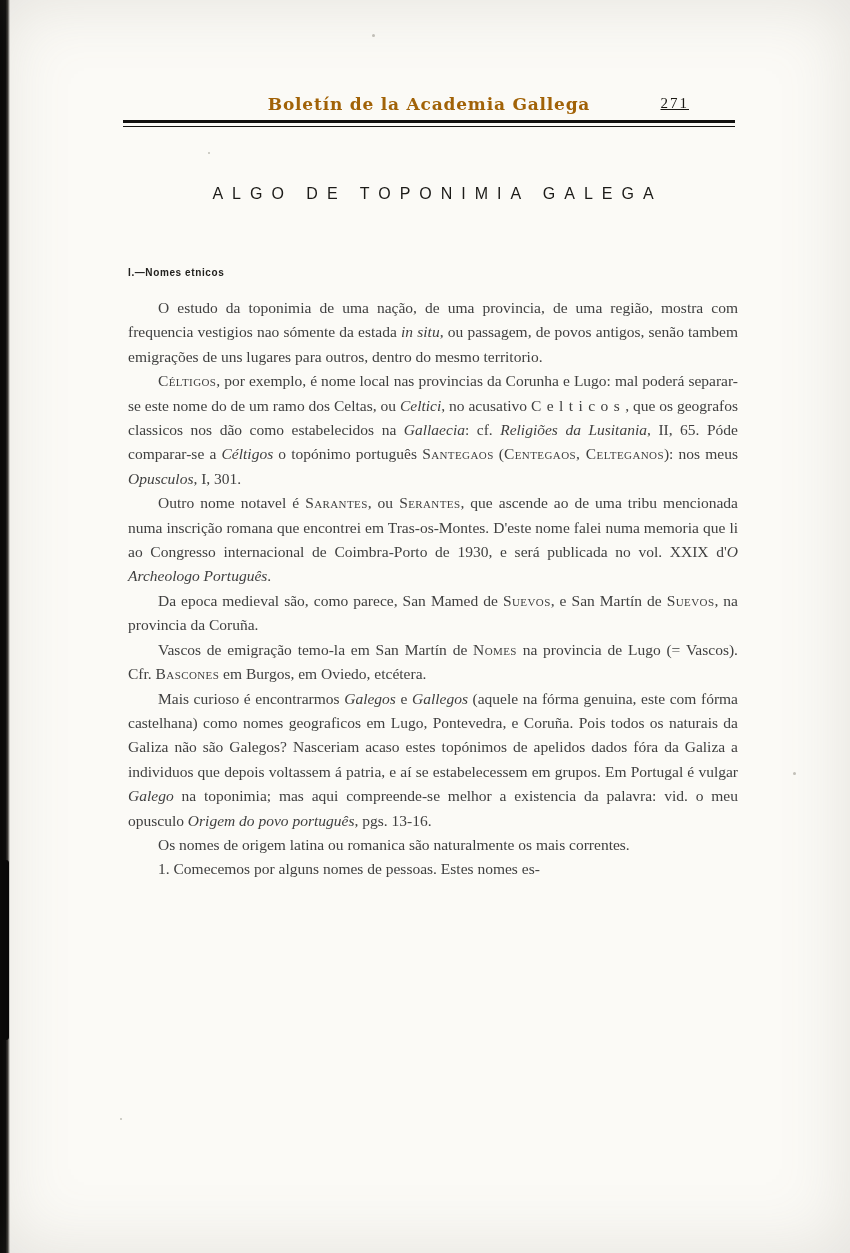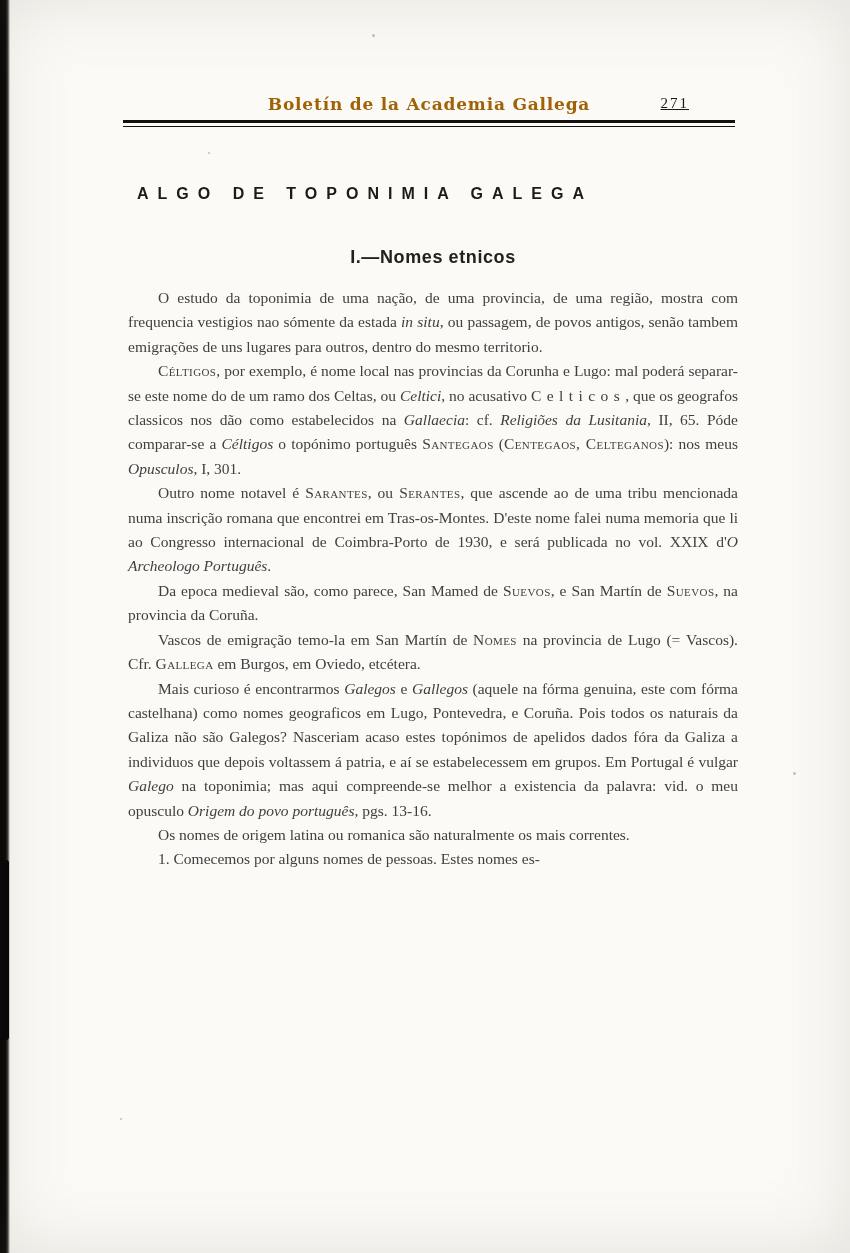--- a/index.html
+++ b/index.html
@@ -44,33 +44,32 @@
     font-size: 15px; letter-spacing: 2px; color: #1a1813; text-decoration: underline;
   }
   .rules { position: absolute; top: 120px; left: 123px; width: 612px; }
   .rule-thick { height: 3px; background: #121110; }
   .rule-thin  { height: 1px; background: #121110; margin-top: 3px; }
 
   .content {
     position: absolute; top: 185px; left: 128px; width: 610px;
   }
   .article-title {
-    text-align: left;
+    text-align: center;
     font-family: "Liberation Sans", sans-serif;
     font-size: 16px;
-    font-weight: bold;
+    font-weight: normal;
     letter-spacing: 9px;
     color: #1c1b18;
-    margin: 0 0 44px 0;
+    margin: 0 0 64px 0;
     text-indent: 9px; 
   }
   .section-heading {
-    text-align: center;
     font-family: "Liberation Sans", sans-serif;
-    font-size: 18px;
+    font-size: 10px;
     font-weight: bold;
     letter-spacing: 0.6px;
     color: #22211e;
     margin: 32px 0 18px 0;
   }
   .section-heading:first-child { margin-top: 0; }
   .para {
     margin: 0;
     font-size: 15.5px;
     line-height: 24.4px;
@@ -105,18 +104,18 @@
 </div>
 
 <div class="content">
   <h1 class="article-title">ALGO DE TOPONIMIA GALEGA</h1>
   <div id="article-body">
       <div class="section-heading">I.—Nomes etnicos</div>
       <p class="para"><span class="run-normal">O estudo da toponimia de uma nação, de uma provincia, de uma região, mostra com frequencia vestigios nao sómente da estada </span><span class="run-italic">in situ</span><span class="run-normal">, ou passagem, de povos antigos, senão tambem emigrações de uns lugares para outros, dentro do mesmo territorio.</span></p>
       <p class="para"><span class="run-smallcaps">Céltigos</span><span class="run-normal">, por exemplo, é nome local nas provincias da Corunha e Lugo: mal poderá separar-se este nome do de um ramo dos Celtas, ou </span><span class="run-italic">Celtici</span><span class="run-normal">, no acusativo </span><span class="run-spaced">Celticos</span><span class="run-normal">, que os geografos classicos nos dão como estabelecidos na </span><span class="run-italic">Gallaecia</span><span class="run-normal">: cf. </span><span class="run-italic">Religiões da Lusitania</span><span class="run-normal">, II, 65. Póde comparar-se a </span><span class="run-italic">Céltigos</span><span class="run-normal"> o topónimo português </span><span class="run-smallcaps">Santegaos</span><span class="run-normal"> (</span><span class="run-smallcaps">Centegaos, Celteganos</span><span class="run-normal">): nos meus </span><span class="run-italic">Opusculos</span><span class="run-normal">, I, 301.</span></p>
       <p class="para"><span class="run-normal">Outro nome notavel é </span><span class="run-smallcaps">Sarantes</span><span class="run-normal">, ou </span><span class="run-smallcaps">Serantes</span><span class="run-normal">, que ascende ao de uma tribu mencionada numa inscrição romana que encontrei em Tras-os-Montes. D'este nome falei numa memoria que li ao Congresso internacional de Coimbra-Porto de 1930, e será publicada no vol. XXIX d'</span><span class="run-italic">O Archeologo Português</span><span class="run-normal">.</span></p>
       <p class="para"><span class="run-normal">Da epoca medieval são, como parece, San Mamed de </span><span class="run-smallcaps">Suevos</span><span class="run-normal">, e San Martín de </span><span class="run-smallcaps">Suevos</span><span class="run-normal">, na provincia da Coruña.</span></p>
-      <p class="para"><span class="run-normal">Vascos de emigração temo-la em San Martín de </span><span class="run-smallcaps">Nomes</span><span class="run-normal"> na provincia de Lugo (= Vascos). Cfr. </span><span class="run-smallcaps">Gallega</span><span class="run-normal"> em Burgos, em Oviedo, etcétera.</span></p>
+      <p class="para"><span class="run-normal">Vascos de emigração temo-la em San Martín de </span><span class="run-smallcaps">Nomes</span><span class="run-normal"> na provincia de Lugo (= Vascos). Cfr. </span><span class="run-smallcaps">Bascones</span><span class="run-normal"> em Burgos, em Oviedo, etcétera.</span></p>
       <p class="para"><span class="run-normal">Mais curioso é encontrarmos </span><span class="run-italic">Galegos</span><span class="run-normal"> e </span><span class="run-italic">Gallegos</span><span class="run-normal"> (aquele na fórma genuina, este com fórma castelhana) como nomes geograficos em Lugo, Pontevedra, e Coruña. Pois todos os naturais da Galiza não são Galegos? Nasceriam acaso estes topónimos de apelidos dados fóra da Galiza a individuos que depois voltassem á patria, e aí se estabelecessem em grupos. Em Portugal é vulgar </span><span class="run-italic">Galego</span><span class="run-normal"> na toponimia; mas aqui compreende-se melhor a existencia da palavra: vid. o meu opusculo </span><span class="run-italic">Origem do povo português</span><span class="run-normal">, pgs. 13-16.</span></p>
       <p class="para"><span class="run-normal">Os nomes de origem latina ou romanica são naturalmente os mais correntes.</span></p>
       <p class="para"><span class="run-normal">1.  Comecemos por alguns nomes de pessoas. Estes nomes es-</span></p>
     </div>
 </div>
 
 </body></html>

